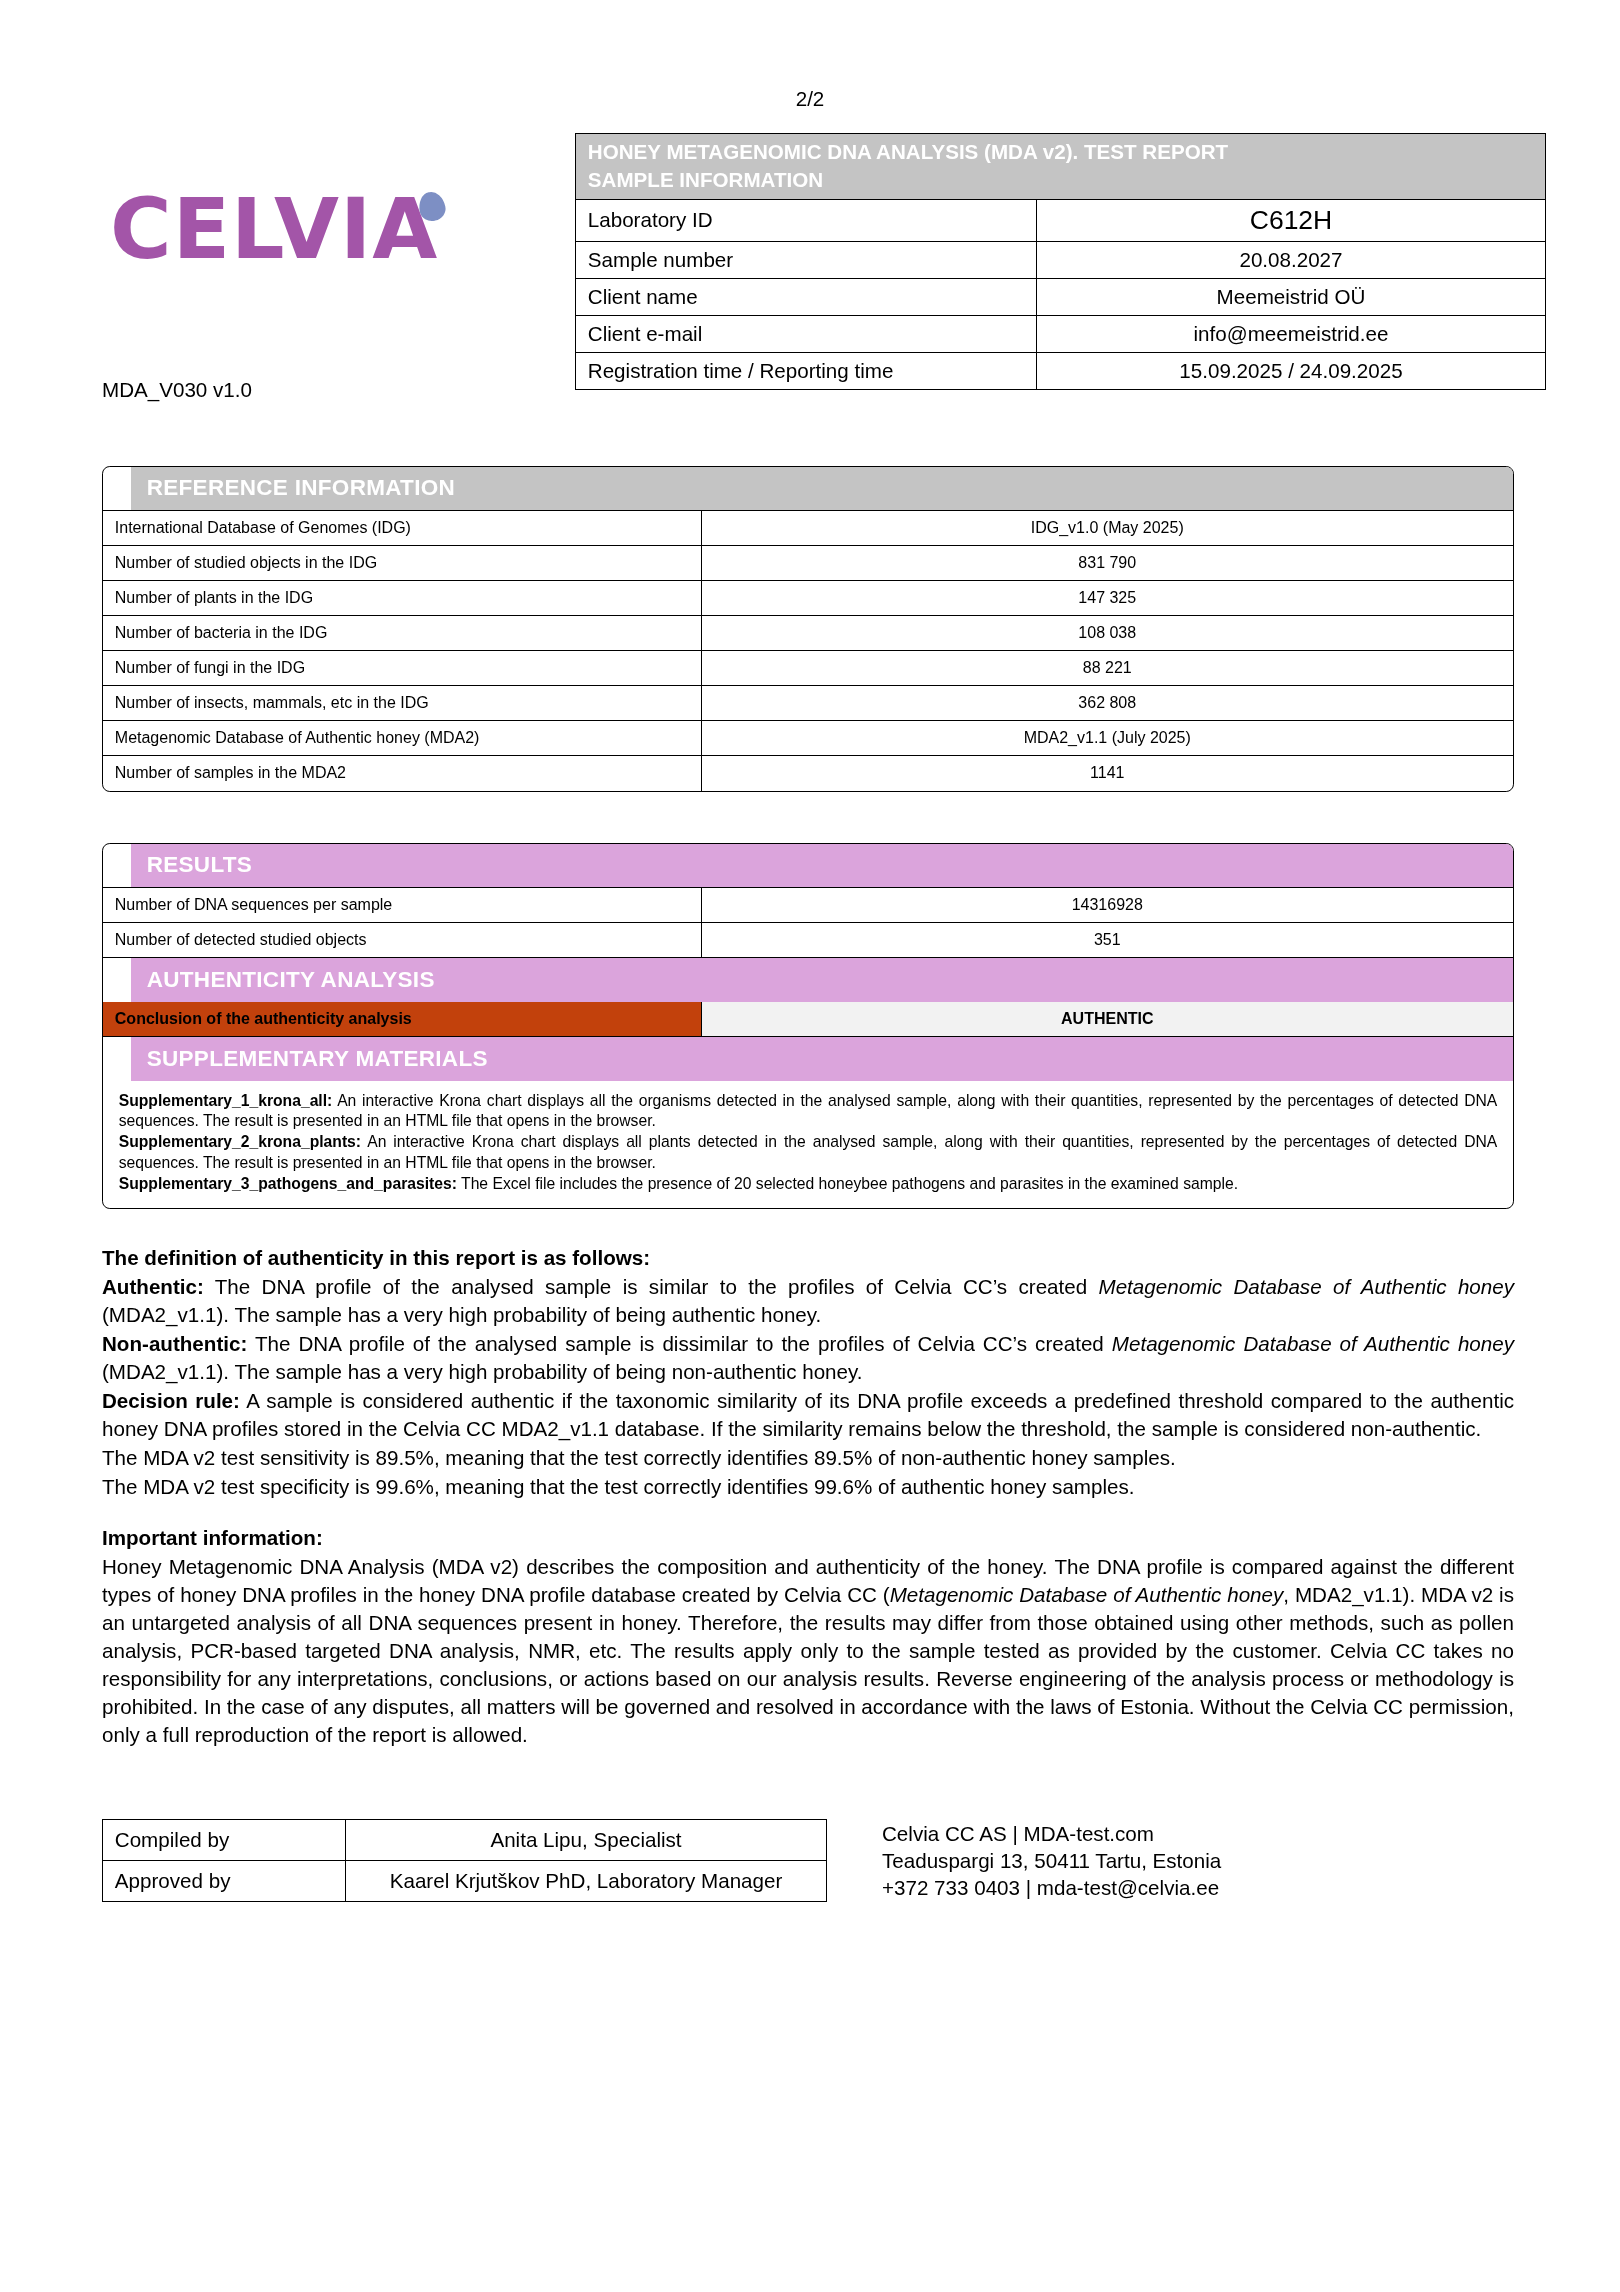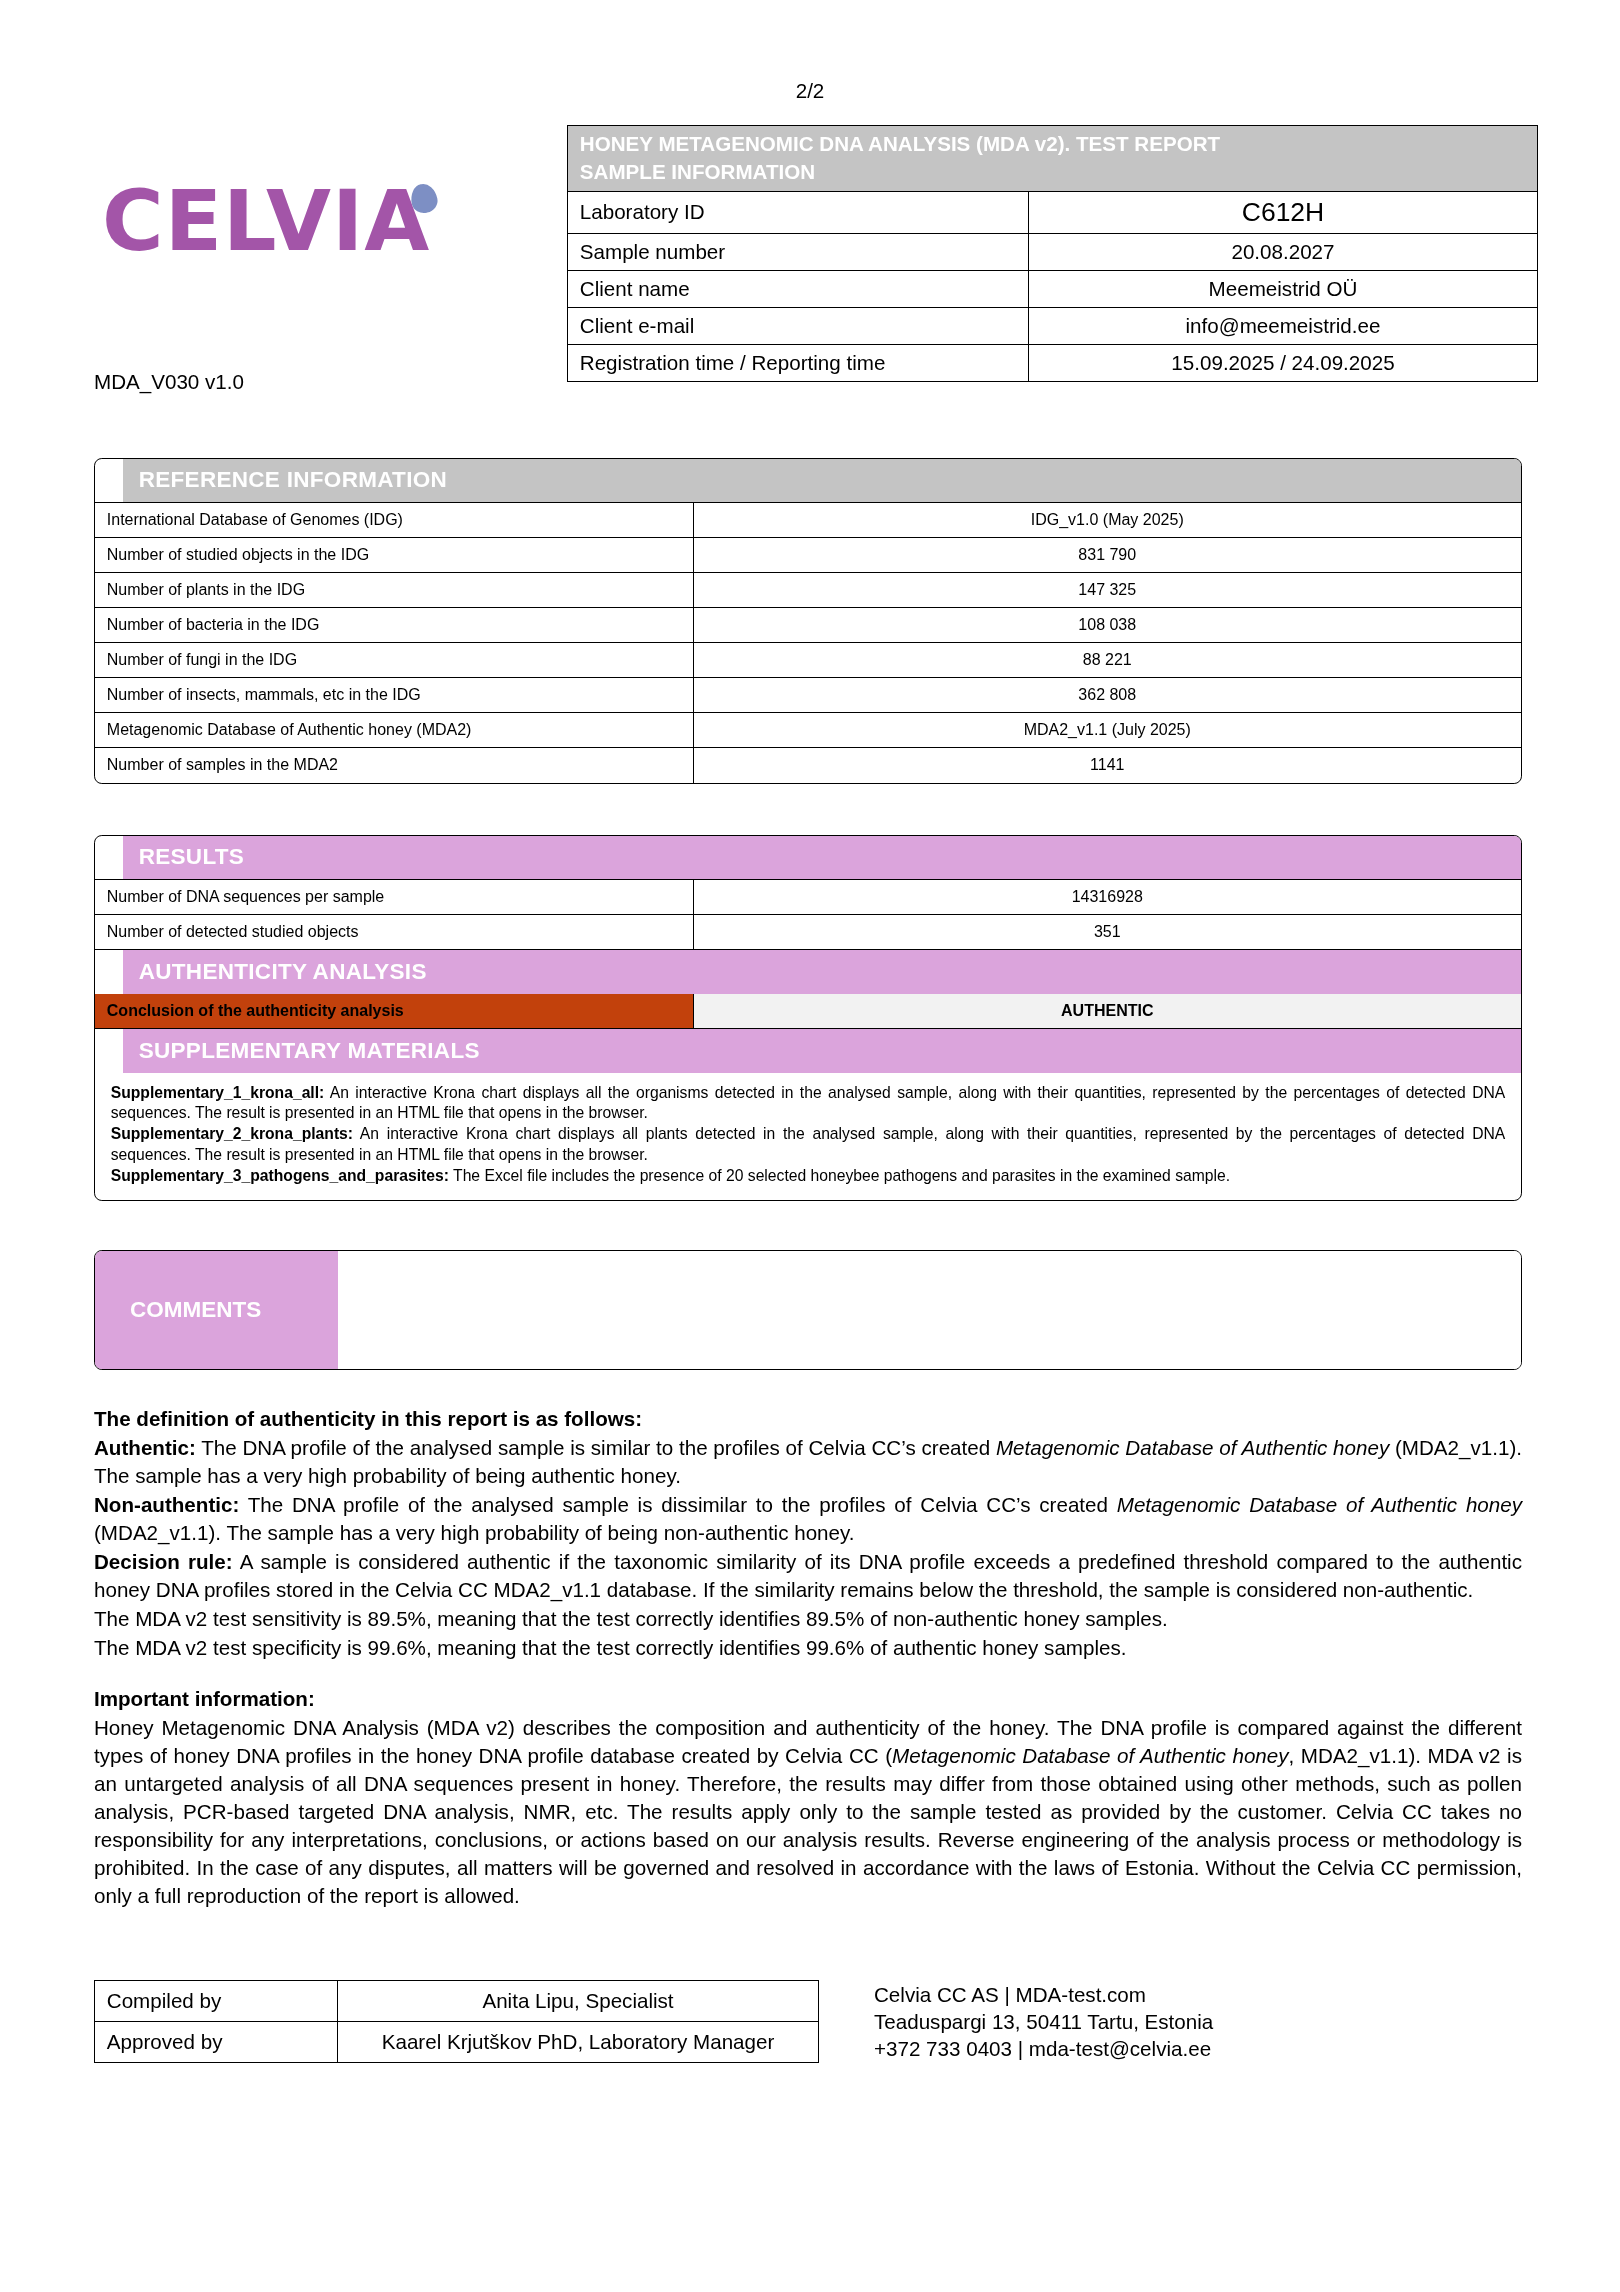--- a/index.html
+++ b/index.html
@@ -9,21 +9,21 @@
     min-height: 2293px;
     background: #ffffff;
     font-family: "Liberation Sans", sans-serif;
     color: #000000;
     position: relative;
   }
   .page {
     position: relative;
     width: 1620px;
     min-height: 2293px;
-    padding: 8px;
+    padding: 16px;
   }
   .page-num {
     text-align: center;
     font-size: 20.6px;
     padding-top: 71px;
     color: #000;
   }
 
   
   .header-area {
@@ -315,26 +315,20 @@
       </div>
       <div>
         <b>Supplementary_2_krona_plants:</b><span> An interactive Krona chart displays all plants detected in the analysed sample, along with their quantities, represented by the percentages of detected DNA sequences. The result is presented in an HTML file that opens in the browser.</span>
       </div>
       <div>
         <b>Supplementary_3_pathogens_and_parasites:</b><span> The Excel file includes the presence of 20 selected honeybee pathogens and parasites in the examined sample.</span>
       </div>
     </div>
   </div>
 
-  <div class="sec sec-com">
-    <div class="comments-wrap">
-      <div class="comments-label">COMMENTS</div>
-      <div class="comments-body"></div>
-    </div>
-  </div>
 
   <div class="defs">
     <p><b>The definition of authenticity in this report is as follows:</b></p>
     <p><b>Authentic:</b><span> The DNA profile of the analysed sample is similar to the profiles of Celvia CC’s created </span><i>Metagenomic Database of Authentic honey</i><span> (MDA2_v1.1). The sample has a very high probability of being authentic honey.</span></p>
     <p><b>Non-authentic:</b><span> The DNA profile of the analysed sample is dissimilar to the profiles of Celvia CC’s created </span><i>Metagenomic Database of Authentic honey</i><span> (MDA2_v1.1). The sample has a very high probability of being non-authentic honey.</span></p>
     <p><b>Decision rule:</b><span> A sample is considered authentic if the taxonomic similarity of its DNA profile exceeds a predefined threshold compared to the authentic honey DNA profiles stored in the Celvia CC MDA2_v1.1 database. If the similarity remains below the threshold, the sample is considered non-authentic.</span></p>
     <p>The MDA v2 test sensitivity is 89.5%, meaning that the test correctly identifies 89.5% of non-authentic honey samples.</p>
     <p>The MDA v2 test specificity is 99.6%, meaning that the test correctly identifies 99.6% of authentic honey samples.</p>
 
     <div class="gap"></div>

